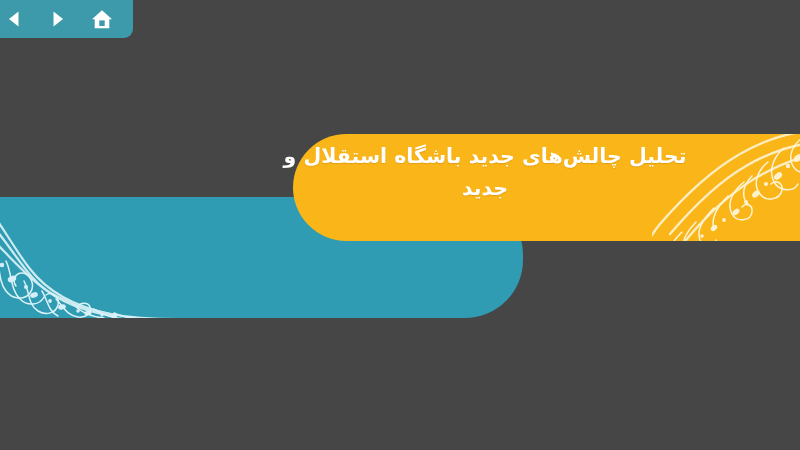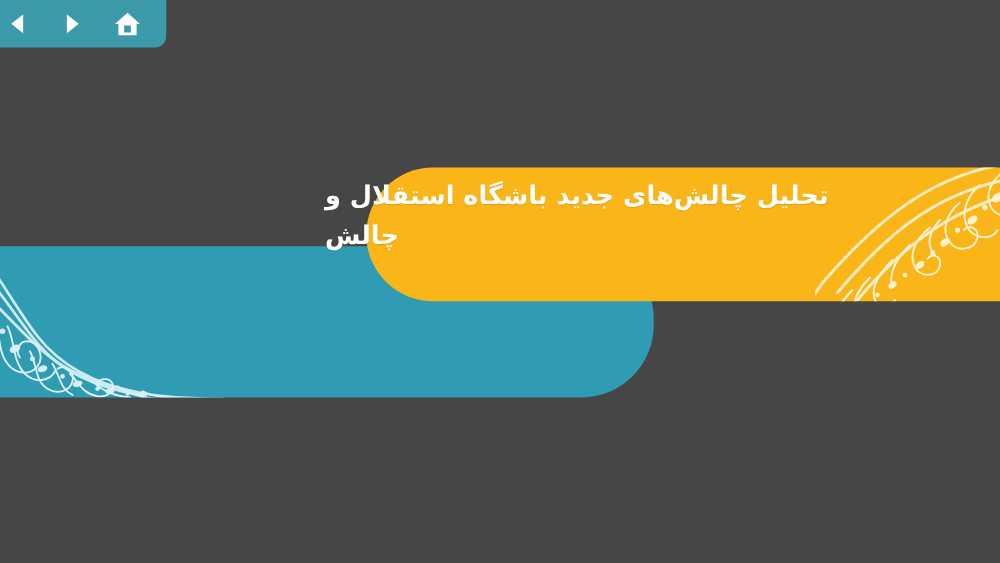--- a/index.html
+++ b/index.html
@@ -94,21 +94,21 @@
     opacity: 0.95;
   }
 
   
   #title-block {
     position: absolute;
     left: 260px;
     top: 140px;
     width: 450px;
     z-index: 30;
-    text-align: left;
+    text-align: center;
     direction: rtl;
     color: #ffffff;
     font-size: 20.5px;
     line-height: 32px;
     font-weight: 700;
     letter-spacing: 0px;
     text-shadow: 0 1px 1px rgba(120,70,0,.18);
     pointer-events: none;
   }
   #title-block .tline { display: block; white-space: nowrap; }
@@ -180,21 +180,21 @@
         <circle cx="114" cy="56" r="2.1"></circle>
         <circle cx="94" cy="74" r="2"></circle>
         <circle cx="72" cy="92" r="1.9"></circle>
         <circle cx="50" cy="108" r="1.8"></circle>
       </g>
     </svg>
   </div>
 
   <div id="title-block">
     <span class="tline">تحلیل چالش‌های جدید باشگاه استقلال و</span>
-    <span class="tline">چالش</span>
+    <span class="tline">جدید</span>
   </div>
 
   <div id="navbar">
 
     <div class="nav-btn">
       <svg width="20" height="20" viewBox="0 0 20 20">
         <path d="M14.5 2.5 L5 10 L14.5 17.5 Z" fill="#ffffff"></path>
       </svg>
     </div>
 

